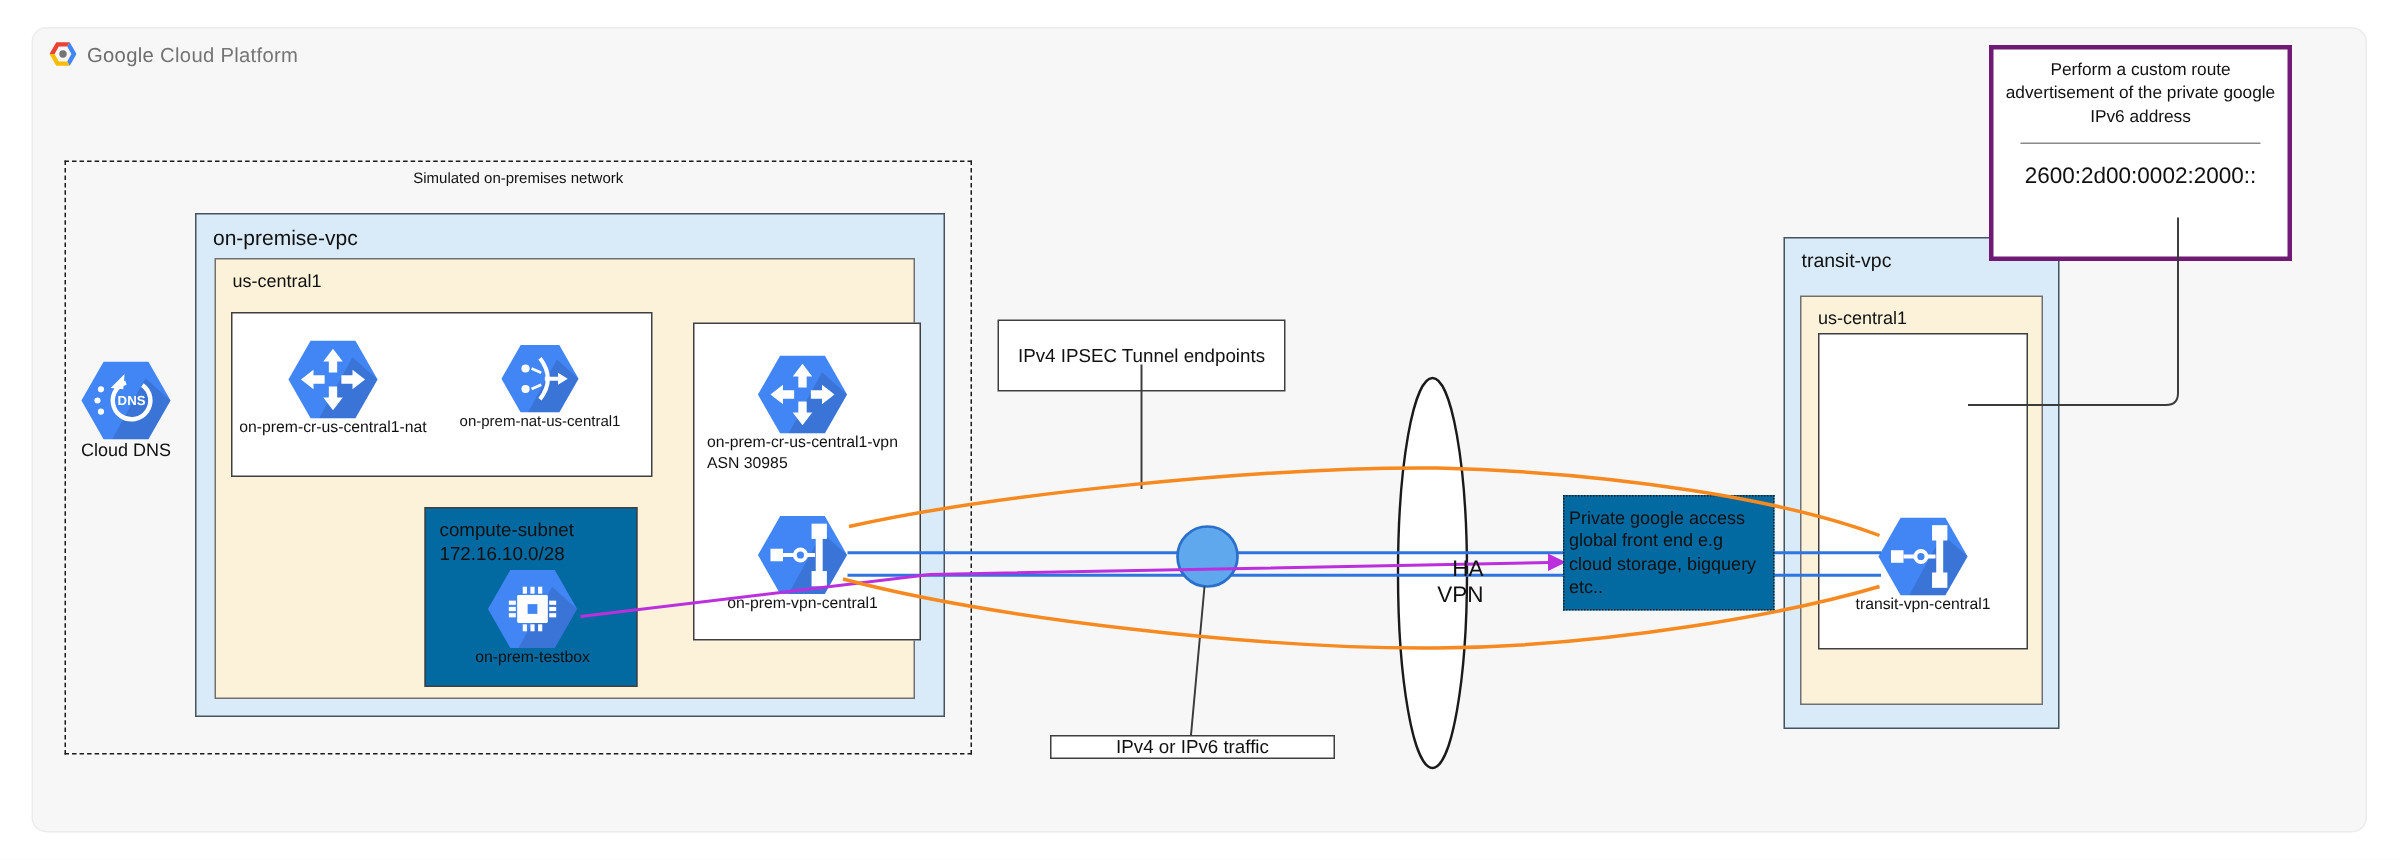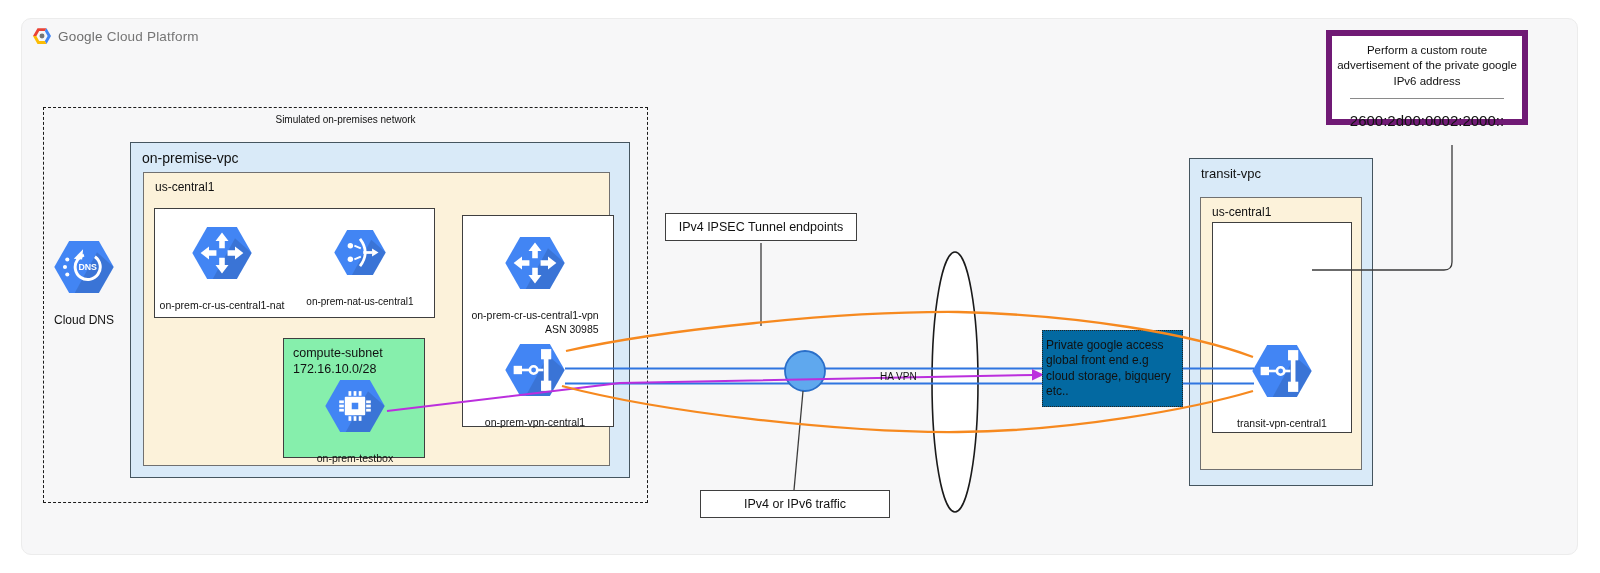--- a/index.html
+++ b/index.html
@@ -11,46 +11,46 @@
 
   .brand{position:absolute;left:33px;top:28px;display:flex;align-items:center;gap:7px;z-index:2}
   .brand-text{font-size:13.5px;color:#757575;letter-spacing:.2px}
   .brand-text .b{font-weight:400;color:#6d6d6d;margin-right:4px}
   .box{position:absolute;border:1px solid #3f3f3f}
   .sim{border:1.6px dashed #1b1b1b;background:transparent;z-index:1}
   .sim-title{position:absolute;top:6px;left:0;width:100%;text-align:center;font-size:10px}
   .vpc{background:#d9eaf8;border-color:#45555f;z-index:1}
   .region{background:#fcf2da;border-color:#707070;z-index:1}
   .white{background:#fff;border-color:#3f3f3f;z-index:1}
-  .subnet{background:#86efac;border-color:#3f3f3f;z-index:1}
+  .subnet{background:#0369a1;border-color:#3f3f3f;z-index:1}
   .box-label{position:absolute;left:11px;top:7px;font-size:13px}
   .box-label.lg{font-size:14px}
   .box-label.sm{font-size:12px}
   .subnet-text{position:absolute;left:9px;top:7px;font-size:12.5px;line-height:1.25}
 
   .icon-block{position:absolute;width:170px;display:flex;flex-direction:column;
     align-items:center;z-index:2}
   .icon-block svg.hex{width:60px;height:52px;display:block}
   .icon-block.small svg.hex{width:52px;height:45px}
-  .icon-label{margin-top:20px;font-size:10.5px;white-space:nowrap;text-align:right;line-height:1.3}
+  .icon-label{margin-top:0;font-size:10.5px;white-space:nowrap;text-align:left;line-height:1.3}
   .icon-block.small .icon-label{font-size:10px}
 
   .tag{position:absolute;background:#fff;border:1px solid #3f3f3f;display:flex;
     align-items:center;justify-content:center;font-size:12.5px;z-index:3;text-align:center}
 
   .pga{position:absolute;left:1042px;top:330px;width:141px;height:77px;
     background:#0369a1;border:1.6px dotted #222;z-index:5;display:flex;
     align-items:center;justify-content:center;
     font-size:12px;line-height:1.28;padding:2px 3px}
 
-  .havpn{position:absolute;left:880px;top:371px;width:46px;text-align:left;
-    font-size:10px;z-index:7}
-
-  .callout{position:absolute;left:1326px;top:30px;width:202px;height:95px;
-    background:#fff;border:6px solid #701a75;z-index:2;text-align:center;
+  .havpn{position:absolute;left:943px;top:371px;width:46px;text-align:right;
+    font-size:15px;z-index:7}
+
+  .callout{position:absolute;left:1326px;top:30px;width:202px;height:144px;
+    background:#fff;border:3px solid #701a75;z-index:2;text-align:center;
     font-size:11.5px;line-height:1.34;padding:7px 4px}
   .callout .divider{border-top:1px solid #8a8a8a;margin:9px 14px 12px}
   .callout .addr{font-size:15px}
 
   svg.layer{position:absolute;left:0;top:0;width:1600px;height:573px;pointer-events:none}
   .layer1{z-index:4}
   .layer2{z-index:6}
 </style>
 </head>
 <body>
@@ -198,24 +198,24 @@
     </div>
   </div>
 
   <div class="icon-block" style="left:450px;top:344px">
     <svg class="hex" viewBox="0 0 64 56">
         <use href="#icon-vpn"></use>
       </svg>
     <div class="icon-label">on-prem-vpn-central1</div>
   </div>
 
-  <div class="tag" style="left:665px;top:213px;width:192px;height:28px">
+  <div class="tag" style="left:665px;top:213px;width:192px;height:48px">
     <span>IPv4 IPSEC Tunnel endpoints</span>
   </div>
-  <div class="tag" style="left:700px;top:490px;width:190px;height:28px">
+  <div class="tag" style="left:700px;top:490px;width:190px;height:16px">
     <span>IPv4 or IPv6 traffic</span>
   </div>
 
   <div class="box vpc" style="left:1189px;top:158px;width:184px;height:328px">
     <div class="box-label">transit-vpc</div>
   </div>
   <div class="box region" style="left:1200px;top:197px;width:162px;height:273px">
     <div class="box-label sm">us-central1</div>
   </div>
   <div class="box white" style="left:1212px;top:222px;width:140px;height:211px"></div>

